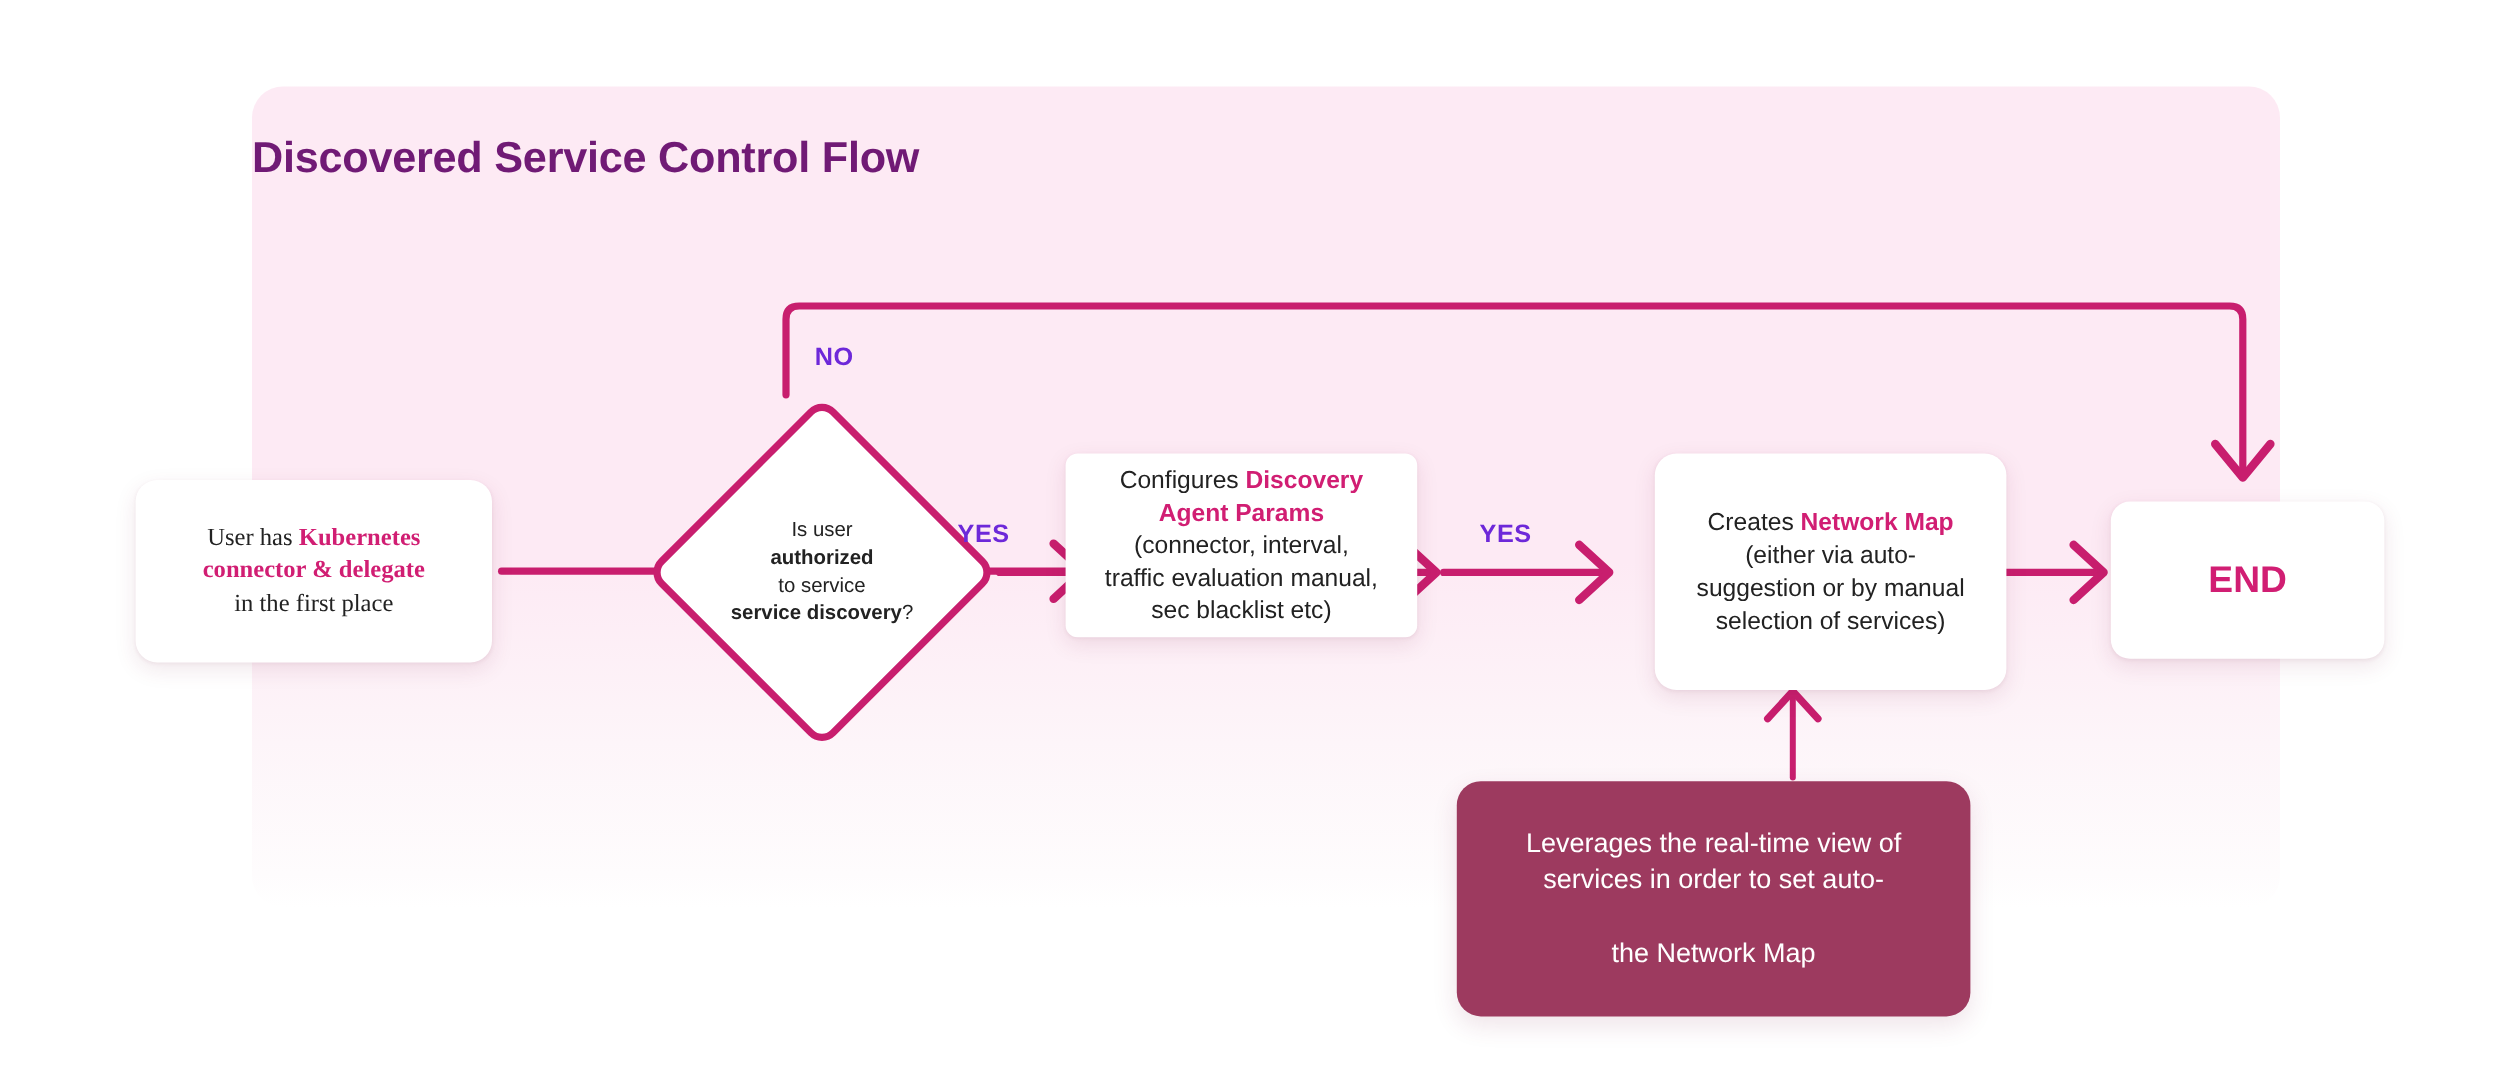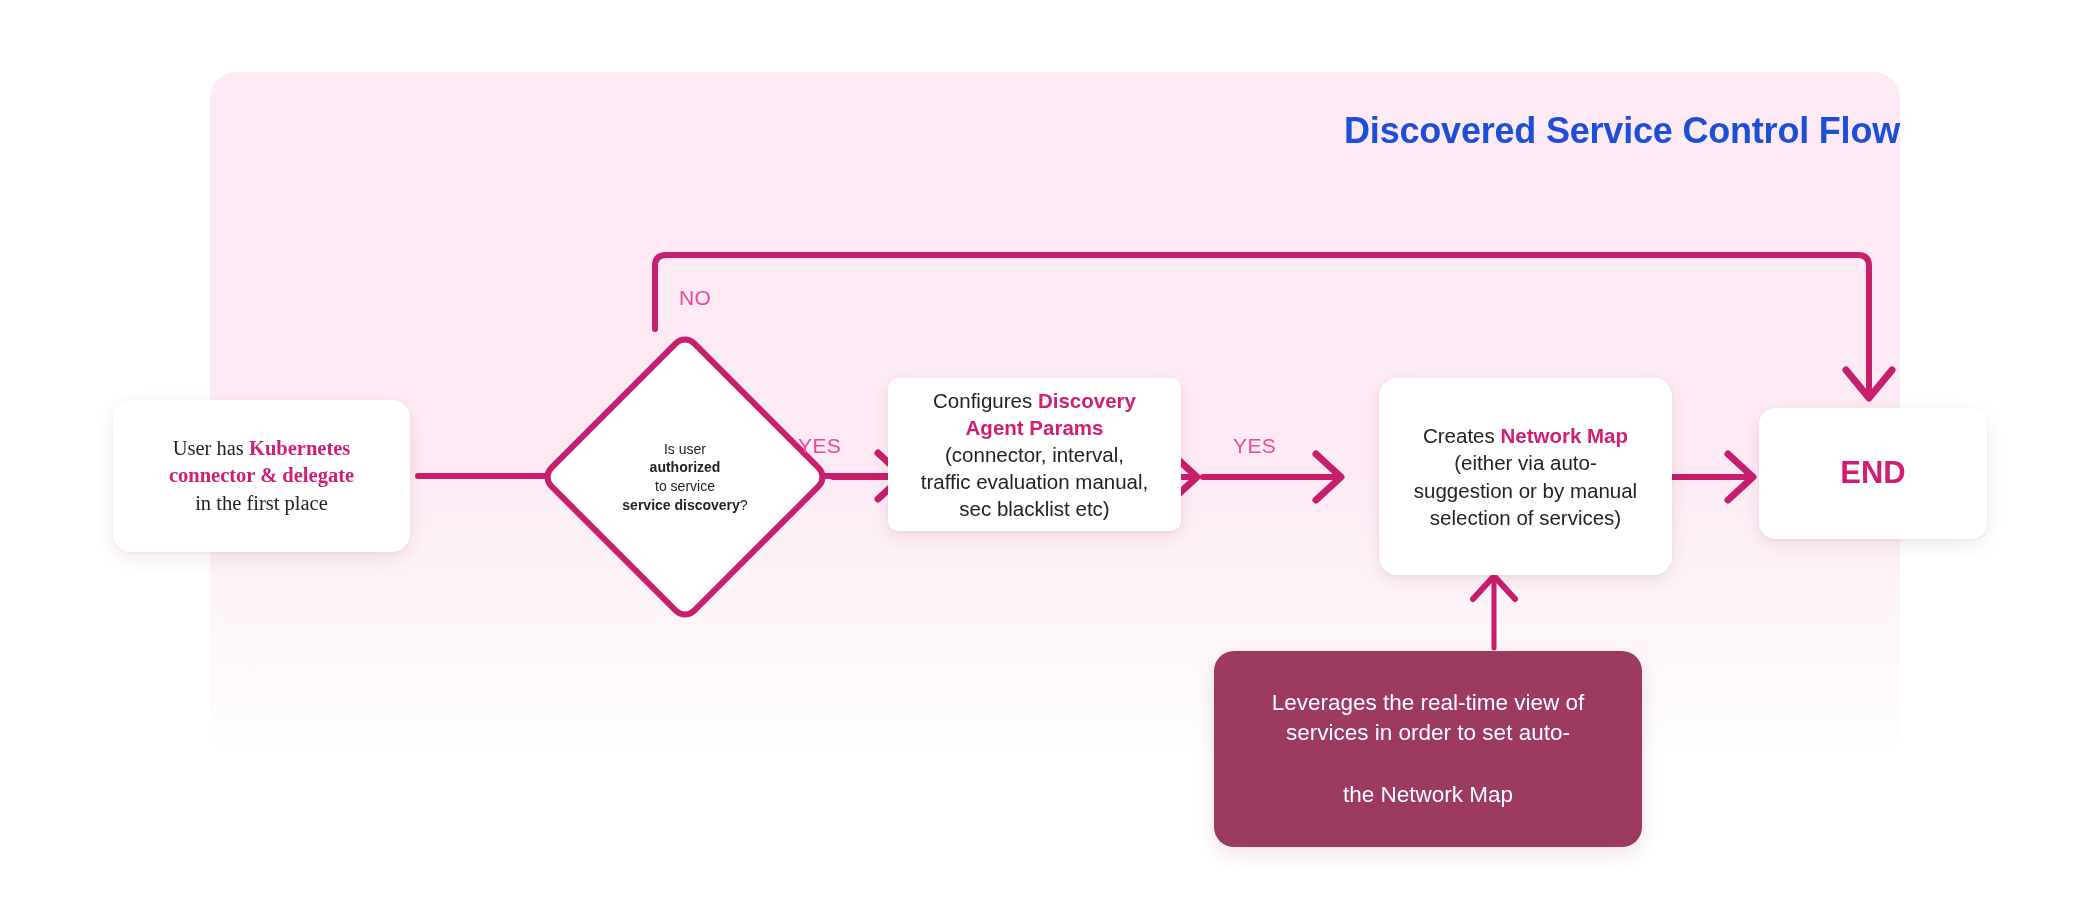--- a/index.html
+++ b/index.html
@@ -31,25 +31,25 @@
     border-radius: 26px;
     background: linear-gradient(180deg, #fdeaf4 0%, #fdeaf4 58%, #fdf5f9 80%, #fefcfd 96%, #ffffff 100%);
   }
 
   
   .flow-title {
     position: absolute;
     left: 210px;
     top: 110px;
     width: 1690px;
-    text-align: right;
+    text-align: left;
     font-size: 36px;
     font-weight: bold;
     letter-spacing: -0.2px;
-    color: #1d4ed8;
+    color: #701a75;
   }
 
   
   #wires {
     position: absolute;
     left: 0;
     top: 0;
     width: 2096px;
     height: 903px;
     pointer-events: none;
@@ -74,21 +74,21 @@
   .node .body { width: 100%; }
   .node b, .hl {
     color: #d11e73;
     font-weight: bold;
   }
 
   #node-start  { left: 113px;  top: 400px; width: 297px; height: 152px; font-family: Liberation Serif, serif; }
   #node-params { left: 888px;  top: 378px; width: 293px; height: 153px; border-radius: 10px; }
   #node-map    { left: 1347px; top: 378px; width: 293px; height: 197px; margin-left: 32px; }
   #node-end    {
-    left: 1759px; top: 408px; width: 228px; height: 131px;
+    left: 1759px; top: 418px; width: 228px; height: 131px;
     font-size: 31px; font-weight: bold; color: #d11e73;
     border-radius: 16px;
   }
 
   
   .diamond-wrap {
     position: absolute;
     left: 537px;
     top: 329px;
     width: 296px;
@@ -107,21 +107,21 @@
     box-sizing: border-box;
   }
   .diamond-text {
     position: absolute;
     left: 0; top: 0;
     width: 296px; height: 296px;
     display: flex;
     align-items: center;
     justify-content: center;
     text-align: center;
-    font-size: 14px;
+    font-size: 17px;
     line-height: 1.34;
     color: #222222;
   }
 
   
   #node-note {
     position: absolute;
     left: 1214px;
     top: 651px;
     width: 428px;
@@ -137,22 +137,22 @@
     line-height: 1.36;
     box-sizing: border-box;
     padding: 10px 22px;
     box-shadow: 0 8px 20px rgba(120, 30, 70, 0.12);
   }
 
   
   .edge-label {
     position: absolute;
     font-size: 21px;
-    font-weight: normal;
-    color: #ec4899;
+    font-weight: bold;
+    color: #6d28d9;
     letter-spacing: 0.4px;
   }
   #label-no   { left: 679px;  top: 286px; }
   #label-yes1 { left: 798px;  top: 434px; }
   #label-yes2 { left: 1233px; top: 434px; }
 </style>
 </head>
 <body>
 
 <div id="stage">

